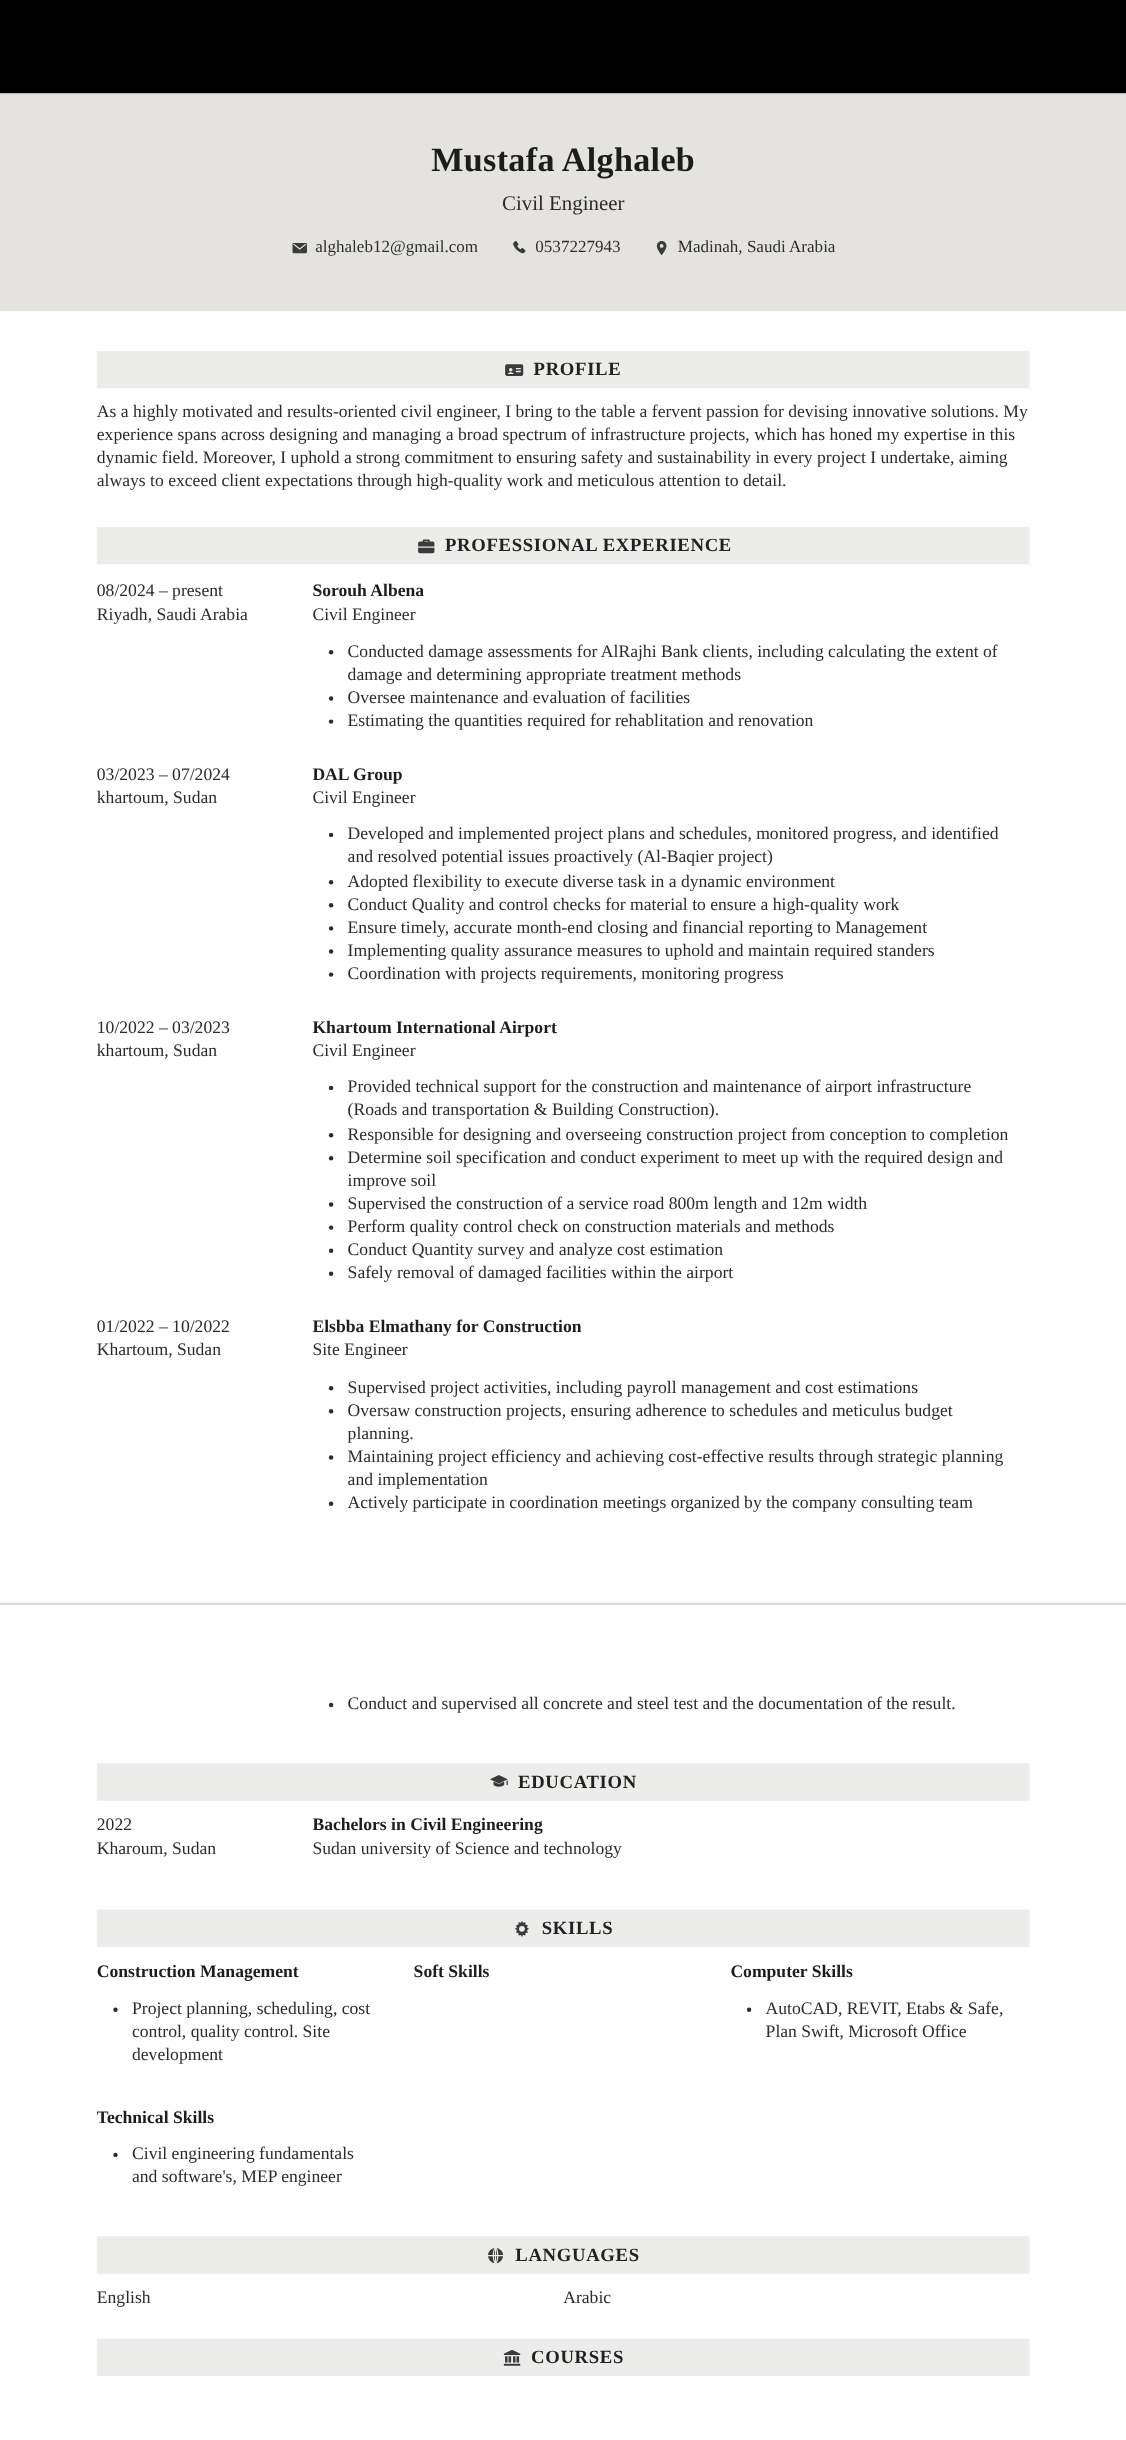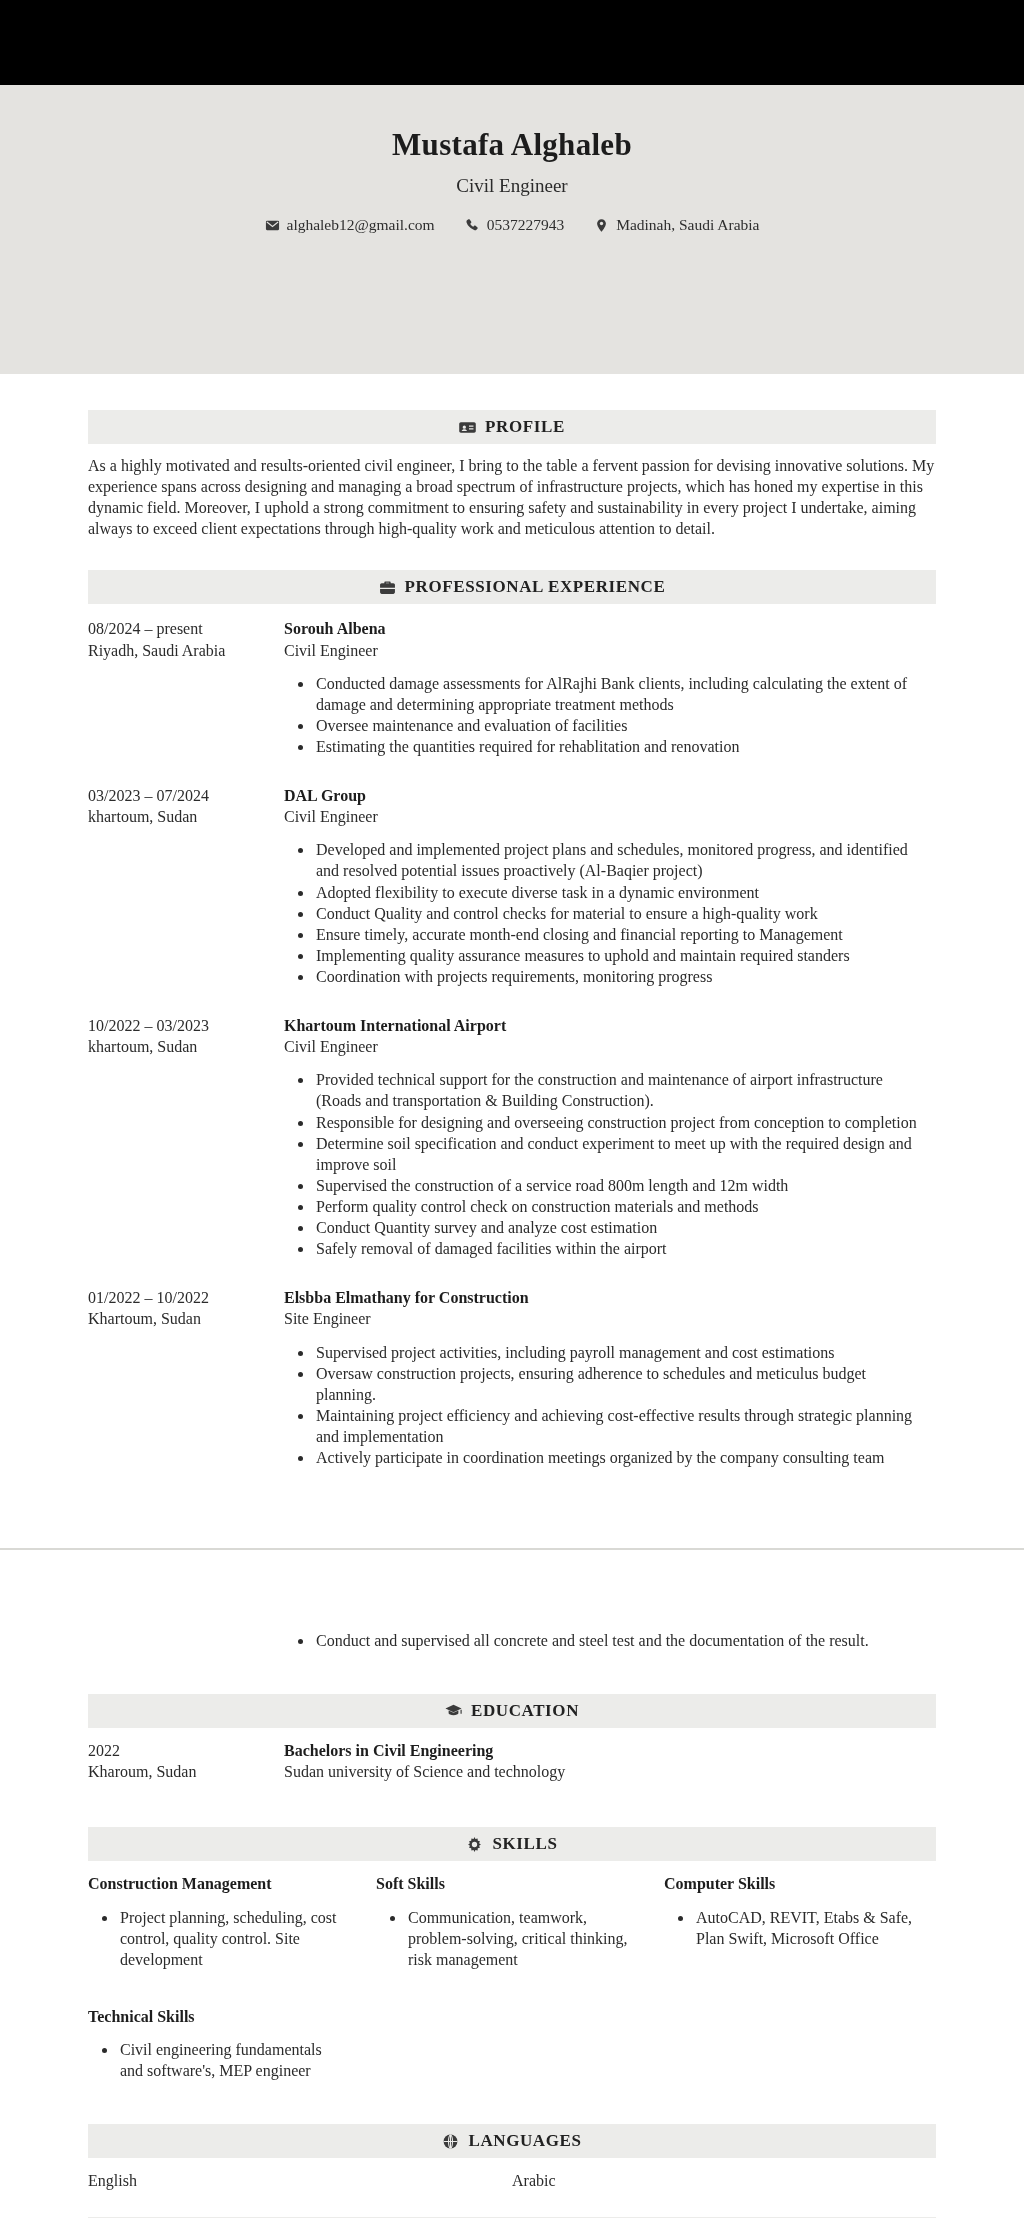--- a/index.html
+++ b/index.html
@@ -2,21 +2,21 @@
 <html><head>
 <meta charset="utf-8">
 <style>
   html,body{margin:0;padding:0;}
   body{
     width:1024px;height:2218px;overflow:hidden;background:#ffffff;
     font-family:"Liberation Serif","DejaVu Serif",serif;
     color:#2b2b2b;font-size:16px;line-height:1.32;
   }
   .topbar{height:85px;background:#000000;}
-  .hero{background:#e4e3e0;height:289px;box-sizing:border-box;padding-top:40px;text-align:center;}
+  .hero{background:#e4e3e0;height:198px;box-sizing:border-box;padding-top:40px;text-align:center;}
   .hero h1{margin:0;font-size:31px;font-weight:bold;color:#1c1c1c;letter-spacing:.3px;}
   .hero .subtitle{font-size:19px;margin-top:7px;color:#2b2b2b;}
   .contact-row{display:flex;justify-content:center;align-items:center;gap:30px;margin-top:17px;font-size:15.5px;color:#2e2e2e;}
   .contact-item{display:flex;align-items:center;gap:7px;}
   .contact-item svg{width:15px;height:15px;display:block;}
 
   .content{width:848px;margin:0 auto;}
   .sec-head{
     background:#ececea;height:34px;display:flex;align-items:center;justify-content:center;
     gap:9px;font-weight:bold;font-size:17px;letter-spacing:.6px;color:#222222;
@@ -238,23 +238,20 @@
       </div>
       <div class="skills-grid">
         <div class="skill-group">
           <div class="skill-title">Construction Management</div>
           <ul class="bullets">
             <li>Project planning, scheduling, cost control, quality control. Site development</li>
           </ul>
         </div>
         <div class="skill-group">
           <div class="skill-title">Soft Skills</div>
-          <ul class="bullets">
-            <li>Communication, teamwork, problem-solving, critical thinking, risk management</li>
-          </ul>
         </div>
         <div class="skill-group">
           <div class="skill-title">Computer Skills</div>
           <ul class="bullets">
             <li>AutoCAD, REVIT, Etabs &amp; Safe, Plan Swift, Microsoft Office</li>
           </ul>
         </div>
         <div class="skill-group">
           <div class="skill-title">Technical Skills</div>
           <ul class="bullets">

